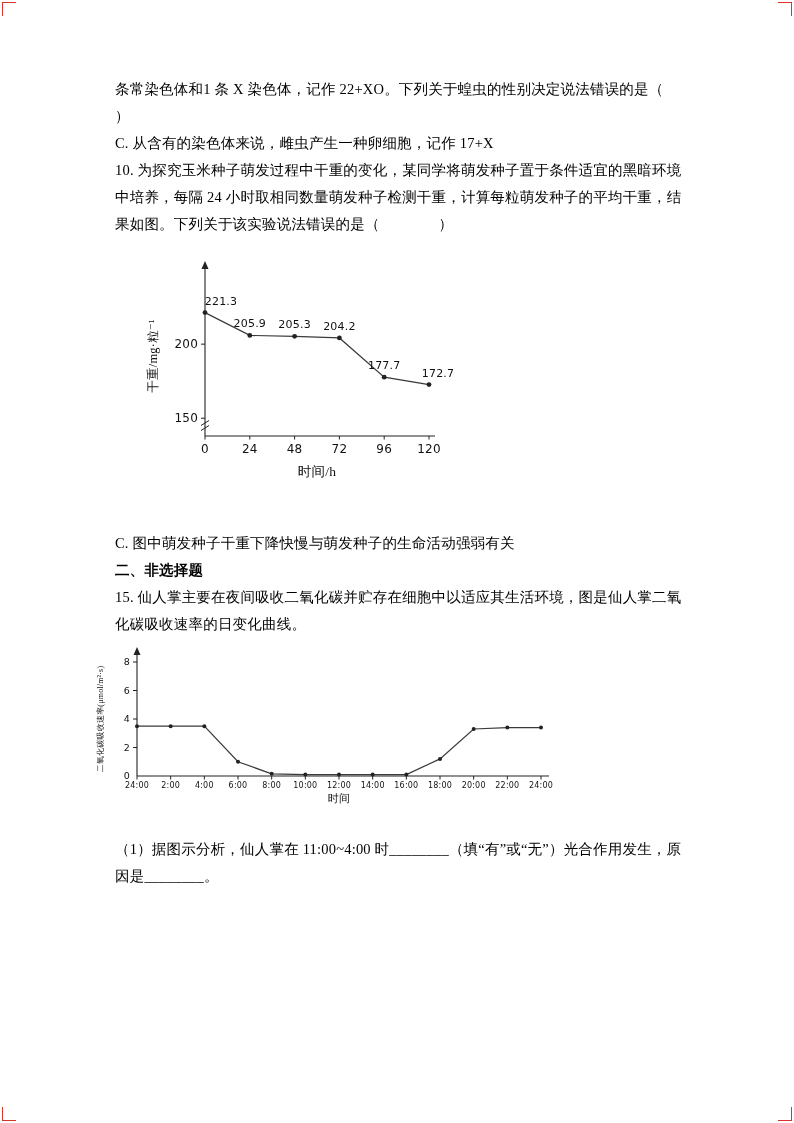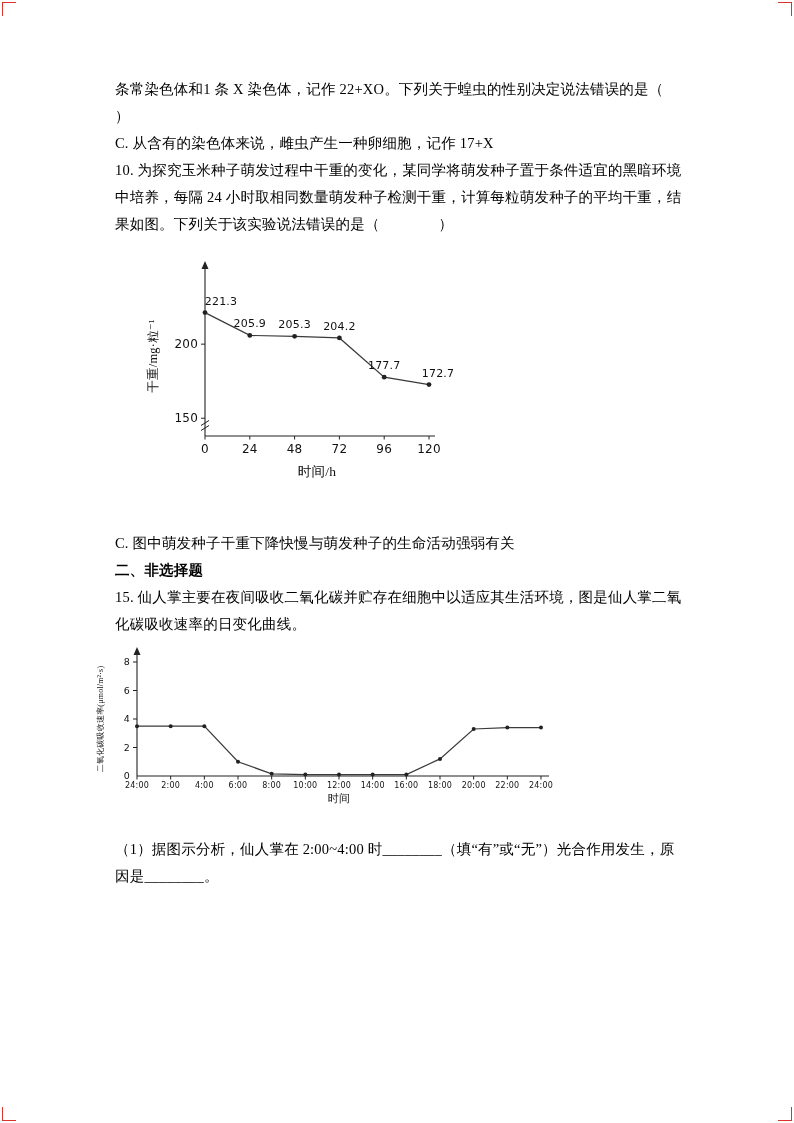--- a/index.html
+++ b/index.html
@@ -145,16 +145,16 @@
           <circle cx="315.3333333333333" cy="128.575" r="2" fill="#222"></circle>
           <circle cx="349" cy="112.9" r="2" fill="#222"></circle>
           <circle cx="382.6666666666667" cy="82.975" r="2" fill="#222"></circle>
           <circle cx="416.3333333333333" cy="81.55000000000001" r="2" fill="#222"></circle>
           <circle cx="450" cy="81.55000000000001" r="2" fill="#222"></circle>
           <text x="248" y="156" fill="#111" font-size="11" font-family="'Liberation Serif','DejaVu Serif',serif" text-anchor="middle">时间</text>
           <text x="12" y="73" fill="#111" font-size="8" font-family="'Liberation Serif','DejaVu Serif',serif" text-anchor="middle" transform="rotate(-90 12 73)">二氧化碳吸收速率(μmol/m²·s)</text>
         </svg>
     </figure>
 
-    <p>（1）据图示分析，仙人掌在 2:00~4:00 时________（填“有”或“无”）光合作用发生，原因是________。</p>
+    <p>（1）据图示分析，仙人掌在 11:00~4:00 时________（填“有”或“无”）光合作用发生，原因是________。</p>
 
   </div>
 </div>
 
 </body></html>

